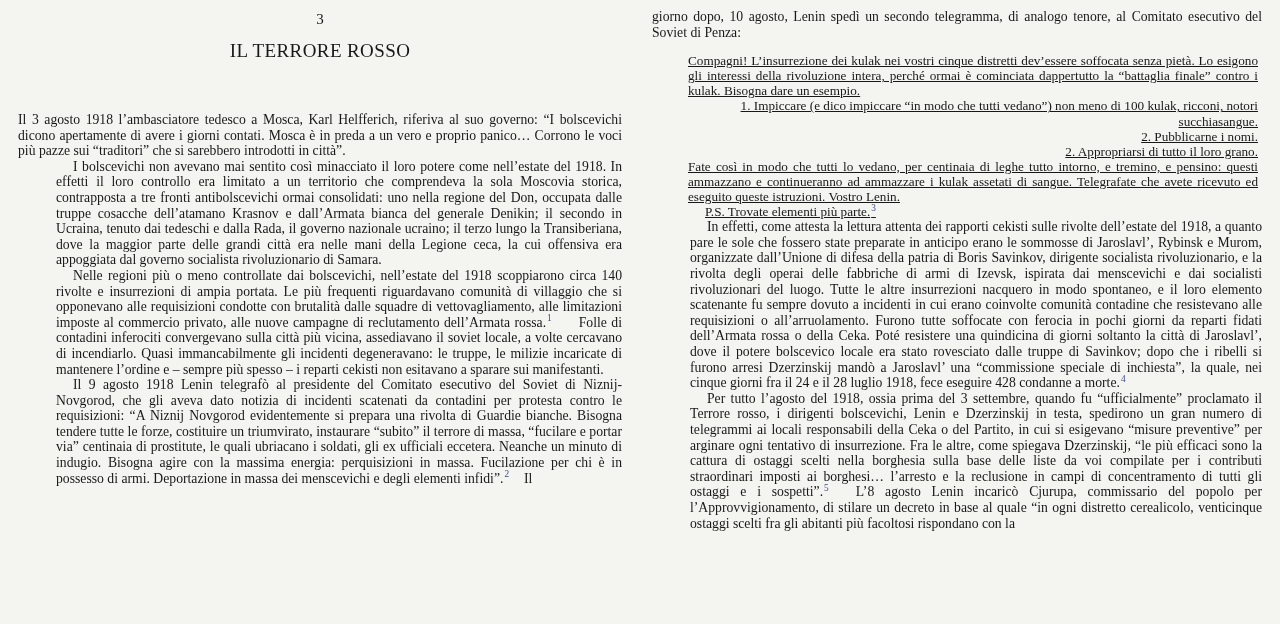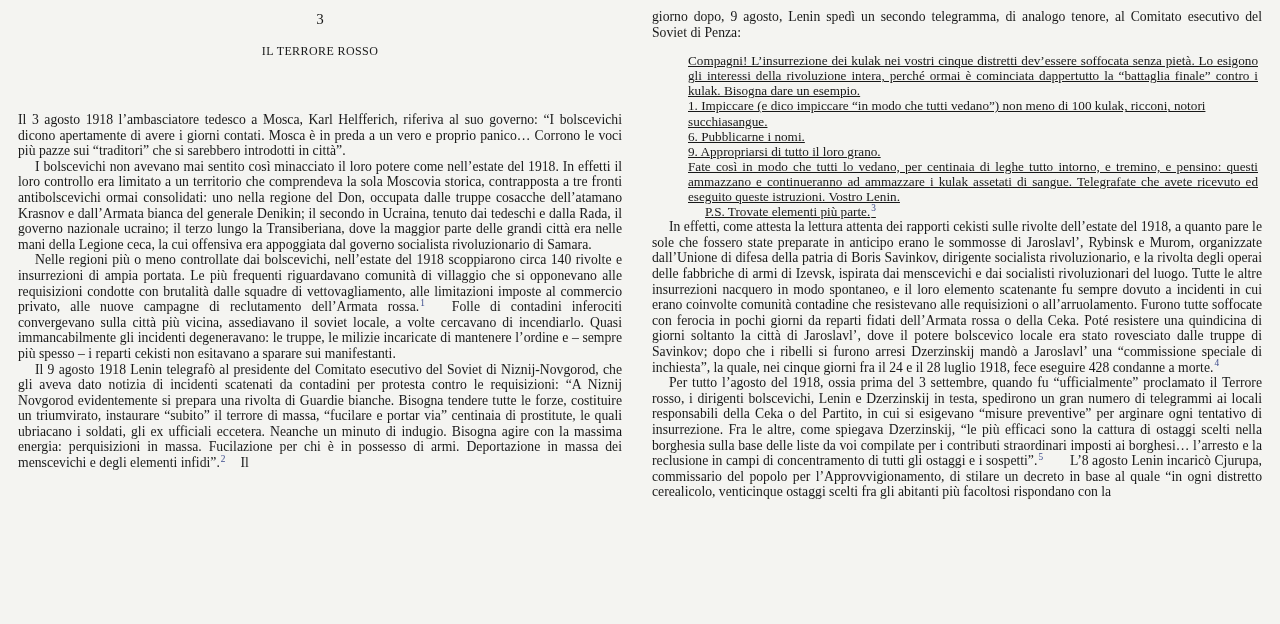--- a/index.html
+++ b/index.html
@@ -42,60 +42,61 @@
   .chapter-head {
     text-align: center;
     padding-top: 10px;
   }
   .chapter-number {
     font-size: 15px;
     line-height: 18px;
     letter-spacing: 0.2px;
   }
   .chapter-title {
-    font-size: 12px;
+    font-size: 19px;
     line-height: 22px;
     margin-top: 12px;
     letter-spacing: 0.4px;
   }
 
   .body-start {
     margin-top: 50px;
   }
 
   p.para {
     margin: 0;
     font-size: 13.7px;
     line-height: 15.6px;
     text-align: justify;
     text-indent: 0;
     hyphens: none;
   }
   p.para.indent {
     text-indent: 17px;
+    margin-left: 38px;
   }
 
   
   .blockquote {
     margin: 13px 0 0 0;
     padding-left: 36px;
     padding-right: 4px;
   }
   .blockquote p {
     margin: 0;
     font-size: 13.2px;
     line-height: 15.1px;
     text-align: justify;
     text-decoration: underline;
   }
   .blockquote p.ql {
     text-align: justify;
   }
   .blockquote p.noj {
-    text-align: left;
+    text-align: right;
   }
   .blockquote p.ps {
     text-indent: 17px;
     text-align: left;
   }
 
   .after-quote {
     margin-top: 13px;
   }
 
@@ -141,27 +142,27 @@
 
 
         <p class="para indent"><span>Il 9 agosto 1918 Lenin telegrafò al presidente del Comitato esecutivo del Soviet di Niznij-Novgorod, che gli aveva dato notizia di incidenti scatenati da contadini per protesta contro le requisizioni: “A Niznij Novgorod evidentemente si prepara una rivolta di Guardie bianche. Bisogna tendere tutte le forze, costituire un triumvirato, instaurare “subito” il terrore di massa, “fucilare e portar via” centinaia di prostitute, le quali ubriacano i soldati, gli ex ufficiali eccetera. Neanche un minuto di indugio. Bisogna agire con la massima energia: perquisizioni in massa. Fucilazione per chi è in possesso di armi. Deportazione in massa dei menscevichi e degli elementi infidi”.</span><sup class="fn">2</sup><span class="gap-sm"></span><span>Il</span></p>
 
       </div>
     </div>
 
     <div class="col col-right">
       <div class="rt-top">
 
-        <p class="para">giorno dopo, 9 agosto, Lenin spedì un secondo telegramma, di analogo tenore, al Comitato esecutivo del Soviet di Penza:</p>
+        <p class="para">giorno dopo, 10 agosto, Lenin spedì un secondo telegramma, di analogo tenore, al Comitato esecutivo del Soviet di Penza:</p>
 
         <div class="blockquote">
           <p class="ql">Compagni! L’insurrezione dei kulak nei vostri cinque distretti dev’essere soffocata senza pietà. Lo esigono gli interessi della rivoluzione intera, perché ormai è cominciata dappertutto la “battaglia finale” contro i kulak. Bisogna dare un esempio.</p>
           <p class="noj">1. Impiccare (e dico impiccare “in modo che tutti vedano”) non meno di 100 kulak, ricconi, notori succhiasangue.</p>
-          <p class="noj">6. Pubblicarne i nomi.</p>
-          <p class="noj">9. Appropriarsi di tutto il loro grano.</p>
+          <p class="noj">2. Pubblicarne i nomi.</p>
+          <p class="noj">2. Appropriarsi di tutto il loro grano.</p>
           <p class="ql">Fate così in modo che tutti lo vedano, per centinaia di leghe tutto intorno, e tremino, e pensino: questi ammazzano e continueranno ad ammazzare i kulak assetati di sangue. Telegrafate che avete ricevuto ed eseguito queste istruzioni. Vostro Lenin.</p>
           <p class="ps"><span>P.S. Trovate elementi più parte.</span><sup class="fn">3</sup></p>
         </div>
 
         <p class="para indent after-quote"><span>In effetti, come attesta la lettura attenta dei rapporti cekisti sulle rivolte dell’estate del 1918, a quanto pare le sole che fossero state preparate in anticipo erano le sommosse di Jaroslavl’, Rybinsk e Murom, organizzate dall’Unione di difesa della patria di Boris Savinkov, dirigente socialista rivoluzionario, e la rivolta degli operai delle fabbriche di armi di Izevsk, ispirata dai menscevichi e dai socialisti rivoluzionari del luogo. Tutte le altre insurrezioni nacquero in modo spontaneo, e il loro elemento scatenante fu sempre dovuto a incidenti in cui erano coinvolte comunità contadine che resistevano alle requisizioni o all’arruolamento. Furono tutte soffocate con ferocia in pochi giorni da reparti fidati dell’Armata rossa o della Ceka. Poté resistere una quindicina di giorni soltanto la città di Jaroslavl’, dove il potere bolscevico locale era stato rovesciato dalle truppe di Savinkov; dopo che i ribelli si furono arresi Dzerzinskij mandò a Jaroslavl’ una “commissione speciale di inchiesta”, la quale, nei cinque giorni fra il 24 e il 28 luglio 1918, fece eseguire 428 condanne a morte.</span><sup class="fn">4</sup></p>
 
         <p class="para indent"><span>Per tutto l’agosto del 1918, ossia prima del 3 settembre, quando fu “ufficialmente” proclamato il Terrore rosso, i dirigenti bolscevichi, Lenin e Dzerzinskij in testa, spedirono un gran numero di telegrammi ai locali responsabili della Ceka o del Partito, in cui si esigevano “misure preventive” per arginare ogni tentativo di insurrezione. Fra le altre, come spiegava Dzerzinskij, “le più efficaci sono la cattura di ostaggi scelti nella borghesia sulla base delle liste da voi compilate per i contributi straordinari imposti ai borghesi… l’arresto e la reclusione in campi di concentramento di tutti gli ostaggi e i sospetti”.</span><sup class="fn">5</sup><span class="gap"></span><span>L’8 agosto Lenin incaricò Cjurupa, commissario del popolo per l’Approvvigionamento, di stilare un decreto in base al quale “in ogni distretto cerealicolo, venticinque ostaggi scelti fra gli abitanti più facoltosi rispondano con la</span></p>
 
       </div>
     </div>

